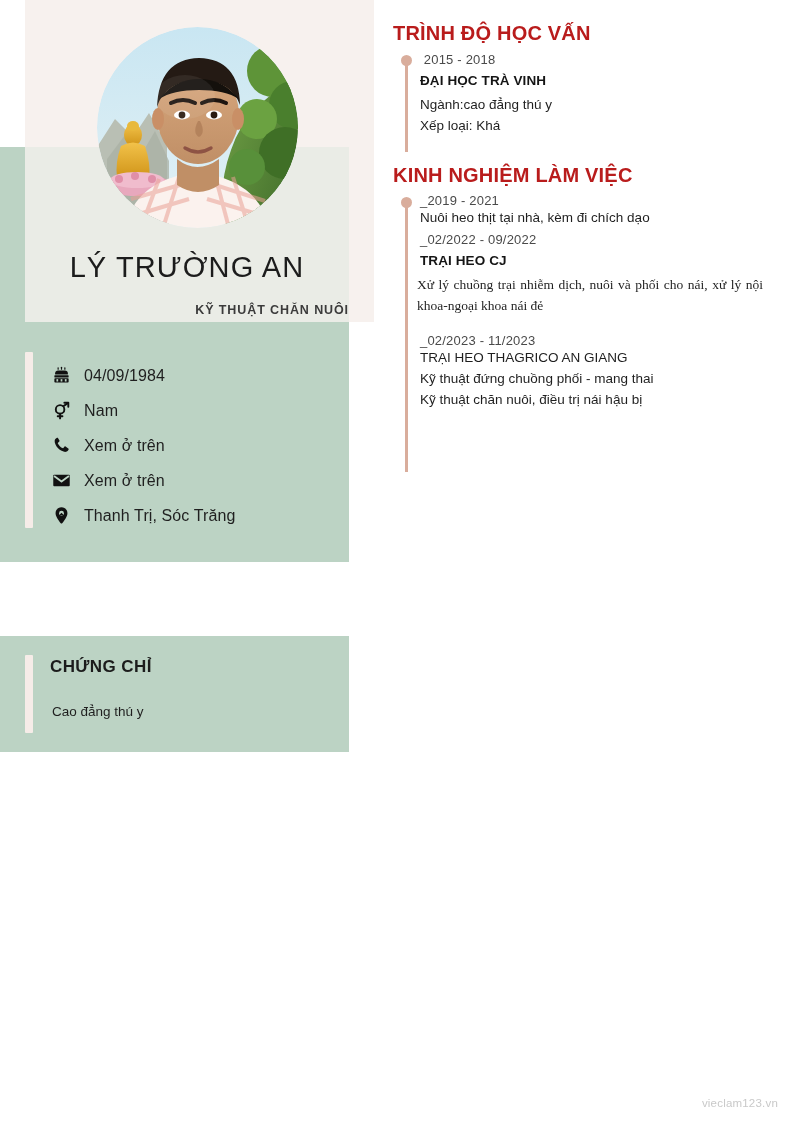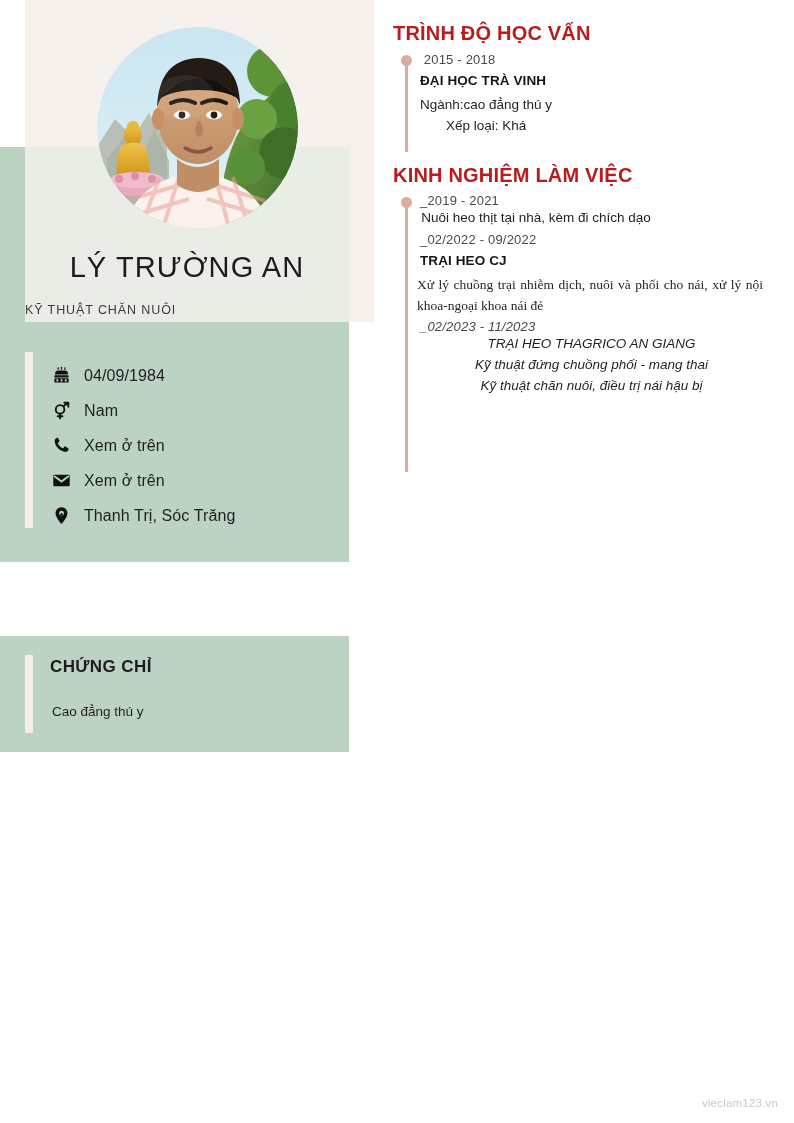--- a/index.html
+++ b/index.html
@@ -82,23 +82,23 @@
     font-size: 29px;
     font-weight: 400;
     letter-spacing: 1.1px;
     color: #1c1c1c;
     line-height: 1.1;
   }
   .name-subtitle {
     position: absolute;
     left: 25px; top: 303px;
     width: 324px;
-    text-align: left;
+    text-align: right;
     font-size: 12.5px;
-    font-weight: 400;
+    font-weight: 700;
     letter-spacing: 0.9px;
     color: #3b3b3b;
   }
 
   
   .accent-bar {
     position: absolute;
     background: #f6ece8;
     width: 8px;
     border-radius: 1px;
@@ -189,21 +189,20 @@
     font-size: 13.5px;
     font-weight: 700;
     color: #151515;
     letter-spacing: 0.1px;
     margin-top: 6px;
   }
   .e-line {
     font-size: 13.5px;
     color: #1f1f1f;
     line-height: 1.55;
-    text-align: center;
   }
   .e-just {
     font-size: 13.5px;
     color: #1f1f1f;
     line-height: 1.55;
     width: 346px;
     text-align: justify;
     font-family: Liberation Serif, serif;
   }
 
@@ -408,21 +407,21 @@
       <div class="e-date">_2019 - 2021</div>
       <div class="e-line" style="width:232px;">Nuôi heo thịt tại nhà, kèm đi chích dạo</div>
     </div>
 
     <div style="margin-top:3px;">
       <div class="e-date">_02/2022 - 09/2022</div>
       <div class="e-org">TRẠI HEO CJ</div>
       <div class="e-just" style="margin-top:7px;">Xử lý chuồng trại nhiễm dịch, nuôi và phối cho nái, xử lý nội khoa-ngoại khoa nái đẻ</div>
     </div>
 
-    <div style="margin-top:2px;font-style:italic;">
+    <div style="margin-top:16px;">
       <div class="e-date">_02/2023 - 11/2023</div>
       <div class="e-line">TRẠI HEO THAGRICO AN GIANG</div>
       <div class="e-line">Kỹ thuật đứng chuồng phối - mang thai</div>
       <div class="e-line">Kỹ thuật chăn nuôi, điều trị nái hậu bị</div>
     </div>
   </div>
 
   <div class="watermark">vieclam123.vn</div>
 
 </div>

